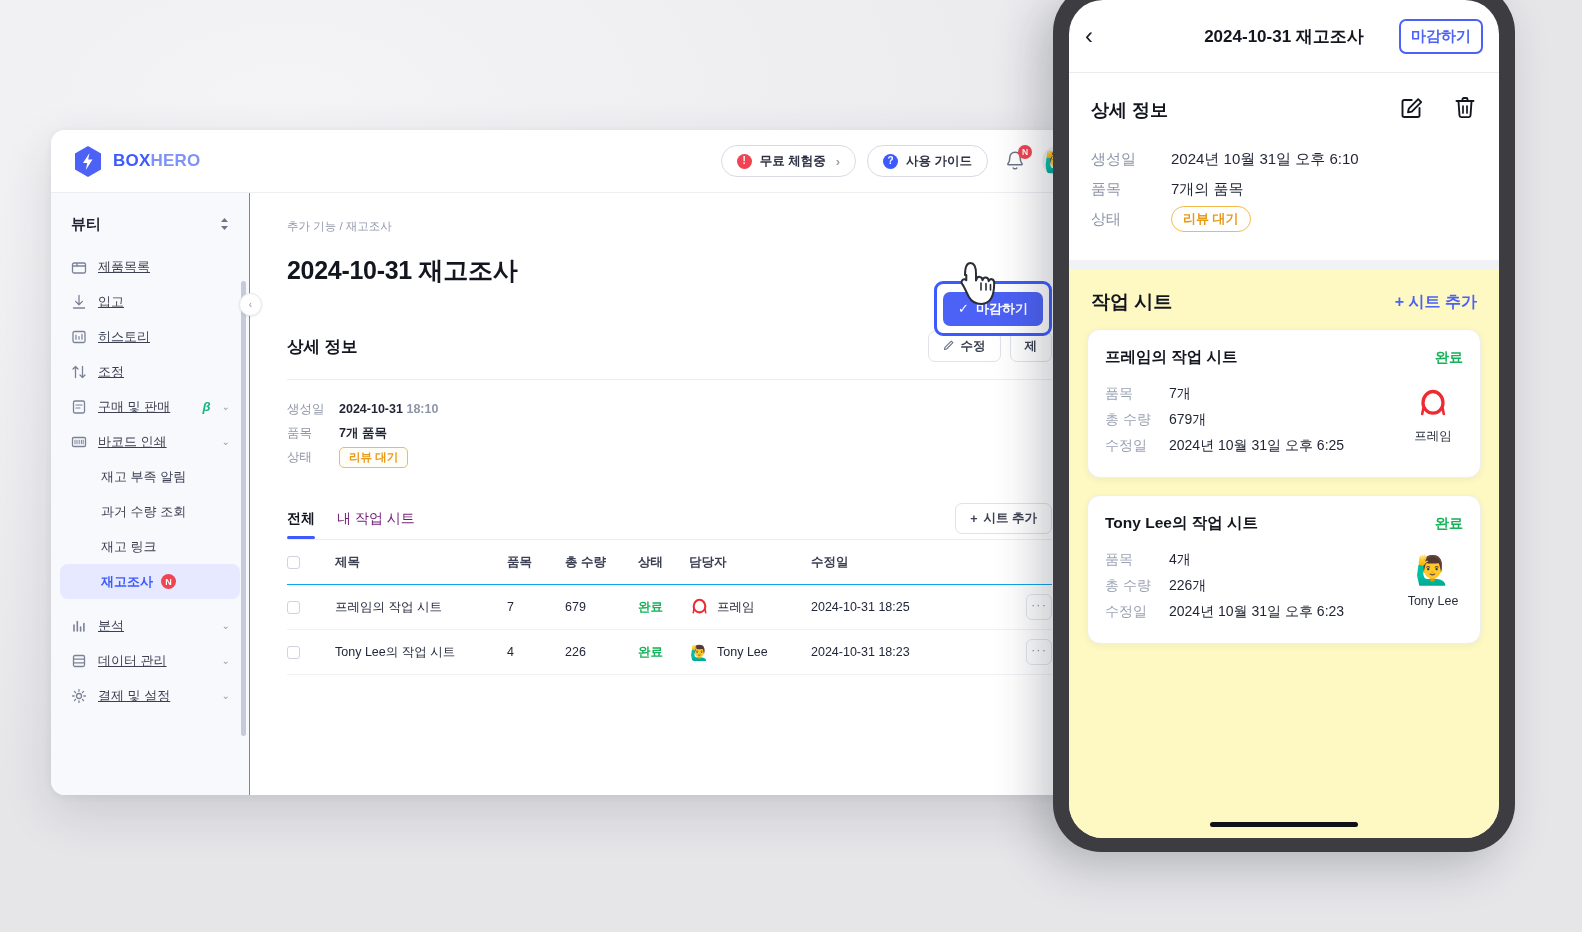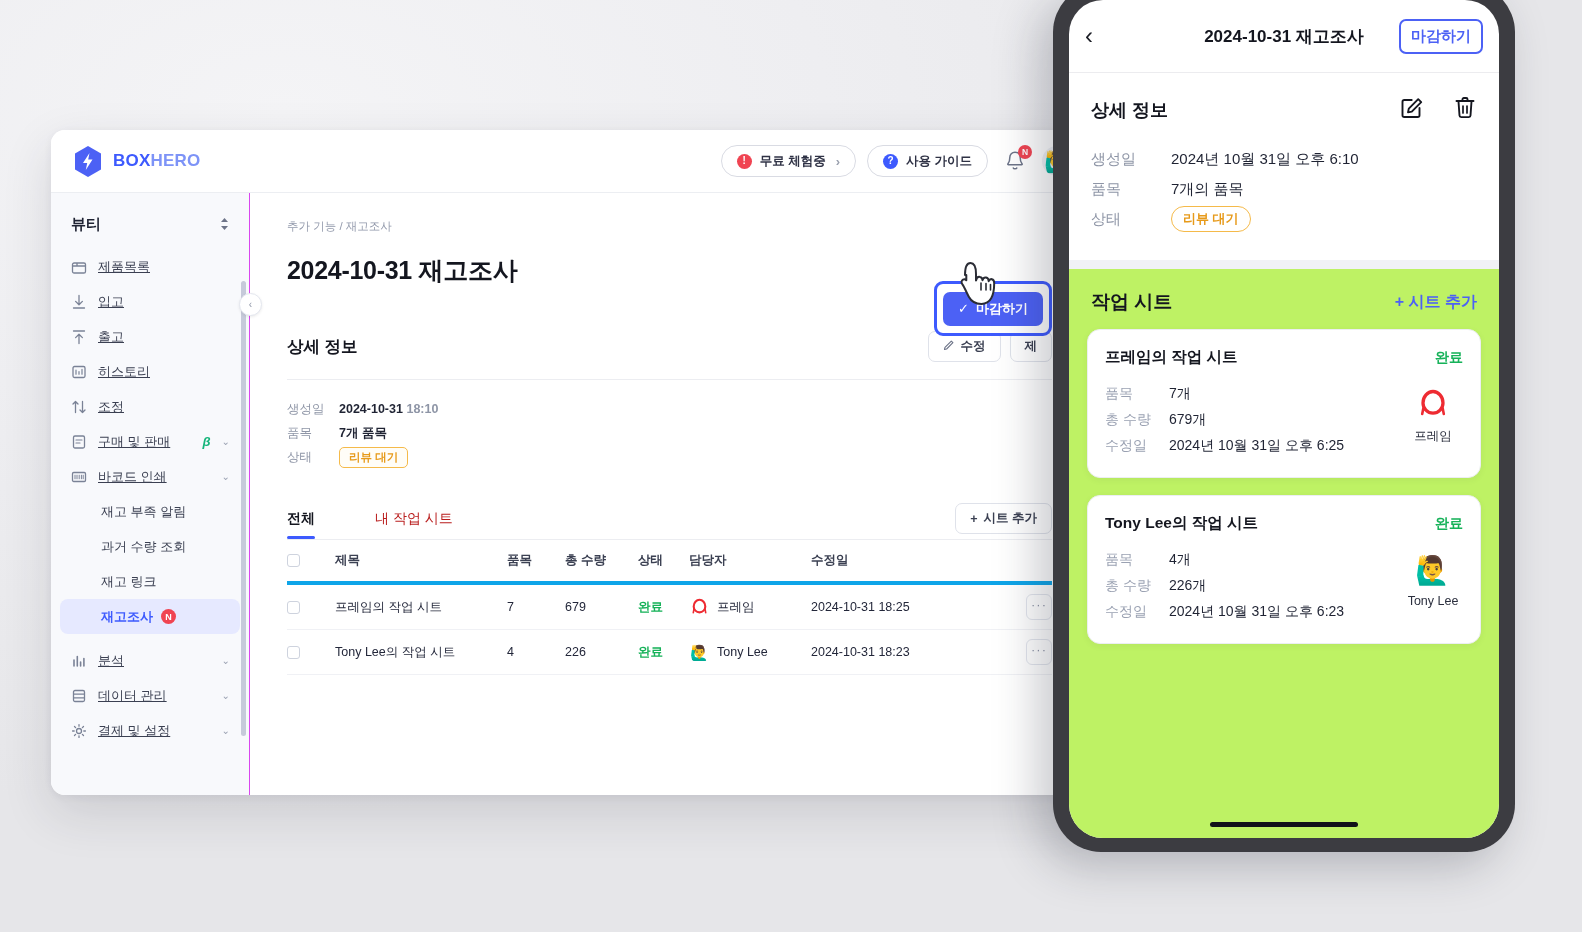--- a/index.html
+++ b/index.html
@@ -219,36 +219,36 @@
     color: #e79a1a; font-size: 11.5px; font-weight: 700;
     background: #fffdf7;
   }
 
   .tabs-row { display: flex; align-items: flex-end; margin-top: 34px; }
   .tab {
     font-size: 14px; font-weight: 700; color: #14161f;
     padding-bottom: 11px; margin-right: 22px;
     position: relative;
   }
-  .tab.inactive { color: #b91c1c; font-weight: 400; margin-left: 38px; }
+  .tab.inactive { color: #701a75; font-weight: 400; }
   .tab.active::after {
     content: ""; position: absolute; left: 0; right: 0; bottom: 0;
     height: 3px; background: #3d5afe; border-radius: 2px;
   }
   .tabs-row .spacer { flex: 1; }
   .tabs-row .btn-ghost { margin-bottom: 5px; }
 
   .table { margin-top: 0; border-top: 1px solid #ecedf1; }
   .trow {
     display: flex; align-items: center;
     height: 45px;
     border-bottom: 1px solid #f0f1f5;
     font-size: 12.5px; color: #23273a;
   }
-  .trow.header { color: #3b4052; font-weight: 700; border-bottom: 4px solid #0ea5e9; }
+  .trow.header { color: #3b4052; font-weight: 700; border-bottom: 1px solid #0ea5e9; }
   .cb {
     width: 13px; height: 13px; border: 1.5px solid #ced3de;
     border-radius: 3px; background: #fff; flex-shrink: 0;
   }
   .c-check { width: 48px; display: flex; align-items: center; }
   .c-title { width: 172px; }
   .c-items { width: 58px; }
   .c-qty { width: 73px; }
   .c-state { width: 51px; }
   .c-owner { width: 122px; display: flex; align-items: center; gap: 7px; }
@@ -333,21 +333,21 @@
   .ph-dkey { width: 80px; color: #8e95a6; flex-shrink: 0; }
   .ph-dval { color: #1f2333; }
   .ph-chip {
     display: inline-flex; align-items: center;
     height: 26px; padding: 0 11px;
     border: 1.3px solid #f5ba4a; border-radius: 13px;
     color: #e79a1a; font-size: 13px; font-weight: 700;
   }
   .ph-divider { height: 9px; background: #f1f2f5; }
 
-  .ph-sheets { padding: 20px 18px 0 18px; background: #bef264; flex: 1; }
+  .ph-sheets { padding: 20px 18px 0 18px; background: #fef9c3; flex: 1; }
   .ph-sheets-head { display: flex; align-items: center; padding: 0 4px 14px 4px; }
   .ph-sheets-title { font-size: 19px; font-weight: 700; color: #14161f; }
   .ph-add { margin-left: auto; color: #4c61f5; font-size: 16px; font-weight: 700; }
   .sheet-card {
     background: #fff;
     border: 1px solid #eceef2;
     border-radius: 13px;
     box-shadow: 0 2px 7px rgba(40,42,60,0.055);
     padding: 17px 17px 18px 17px;
     margin-bottom: 17px;
@@ -443,28 +443,20 @@
 
       <div class="nav-item">
         <span class="nav-ico">
           <svg width="16" height="16" viewBox="0 0 16 16">
               <path d="M8 1.5v9M4.6 7.4 8 10.8l3.4-3.4M2.5 14h11" fill="none" stroke="currentColor" stroke-width="1.3" stroke-linecap="round" stroke-linejoin="round"></path>
             </svg>
         </span>
         <span class="nav-label">입고</span>
       </div>
 
-      <div class="nav-item">
-        <span class="nav-ico">
-          <svg width="16" height="16" viewBox="0 0 16 16">
-              <path d="M8 14.5v-9M4.6 8.6 8 5.2l3.4 3.4M2.5 2h11" fill="none" stroke="currentColor" stroke-width="1.3" stroke-linecap="round" stroke-linejoin="round"></path>
-            </svg>
-        </span>
-        <span class="nav-label">출고</span>
-      </div>
 
       <div class="nav-item">
         <span class="nav-ico">
           <svg width="16" height="16" viewBox="0 0 16 16">
               <rect x="2" y="2.5" width="12" height="11" rx="1.5" fill="none" stroke="currentColor" stroke-width="1.3"></rect>
               <path d="M5 6.2v4M8 7.6v2.6M11 5.4v4.8" stroke="currentColor" stroke-width="1.2" stroke-linecap="round"></path>
             </svg>
         </span>
         <span class="nav-label">히스토리</span>
       </div>

